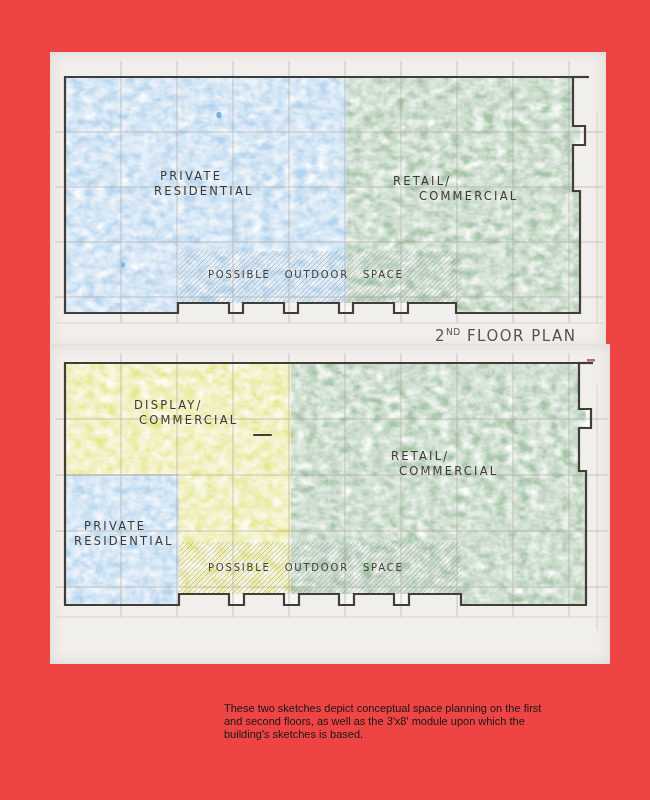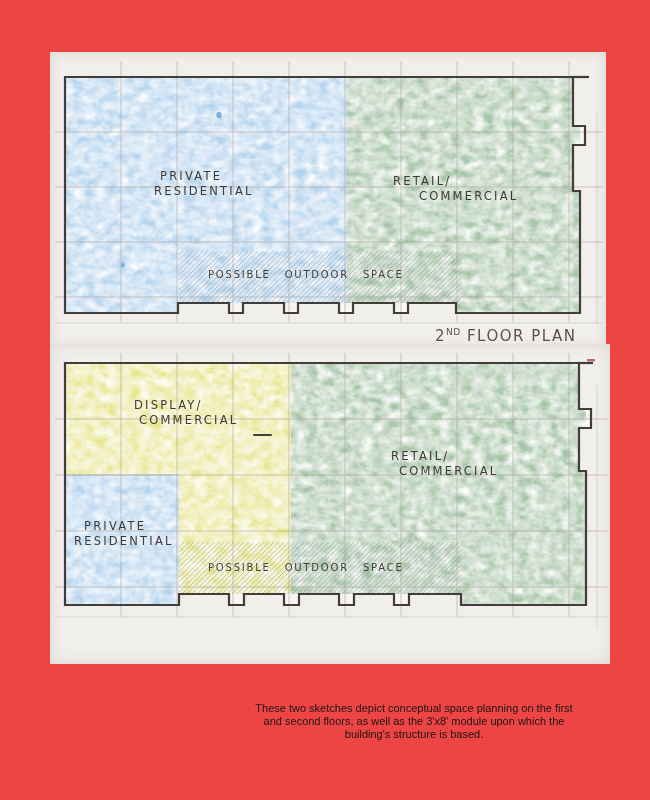--- a/index.html
+++ b/index.html
@@ -9,21 +9,21 @@
          box-shadow:inset 0 0 14px rgba(135,125,112,.18);}
   .paper svg{position:absolute;left:0;top:0;}
   .hw{position:absolute;color:#3f3935;font-family:"DejaVu Sans",sans-serif;
       font-size:11.5px;line-height:15px;letter-spacing:2.2px;white-space:nowrap;}
   .hw .l2{display:block;}
   .outdoor{font-size:10px;letter-spacing:1.8px;word-spacing:9px;color:#44403b;}
   .floor-title{position:absolute;color:#5b4f50;font-family:"DejaVu Sans",sans-serif;
       font-size:15px;letter-spacing:1.5px;white-space:nowrap;}
   .floor-title sup{font-size:9px;letter-spacing:.5px;}
   .leader{position:absolute;height:2px;background:#453f3a;border-radius:1px;}
-  .caption{position:absolute;right:46px;top:702px;width:380px;text-align:center;
+  .caption{position:absolute;right:46px;top:702px;width:380px;text-align:left;
       color:#161616;font-size:11px;line-height:12.8px;font-family:"Liberation Sans",sans-serif;}
 </style>
 </head>
 <body>
 
 <div class="page">
 
   <div class="paper" style="left:50px;top:52px;width:556px;height:296px;">
     <svg width="556" height="296" viewBox="0 0 556 296">
       <defs>
@@ -151,16 +151,16 @@
     <div class="hw" style="left:340px;top:104px;">
       <span>RETAIL/</span>
       <span class="l2" style="margin-left:8px;">COMMERCIAL</span>
     </div>
     <div class="hw outdoor" style="left:157px;top:215px;">POSSIBLE OUTDOOR SPACE</div>
   </div>
 
   <div class="caption">
     <div>These two sketches depict conceptual space planning on the first</div>
     <div>and second floors, as well as the 3'x8' module upon which the</div>
-    <div>building's structure is based.</div>
+    <div>building's sketches is based.</div>
   </div>
 
 </div>
 
 </body></html>

